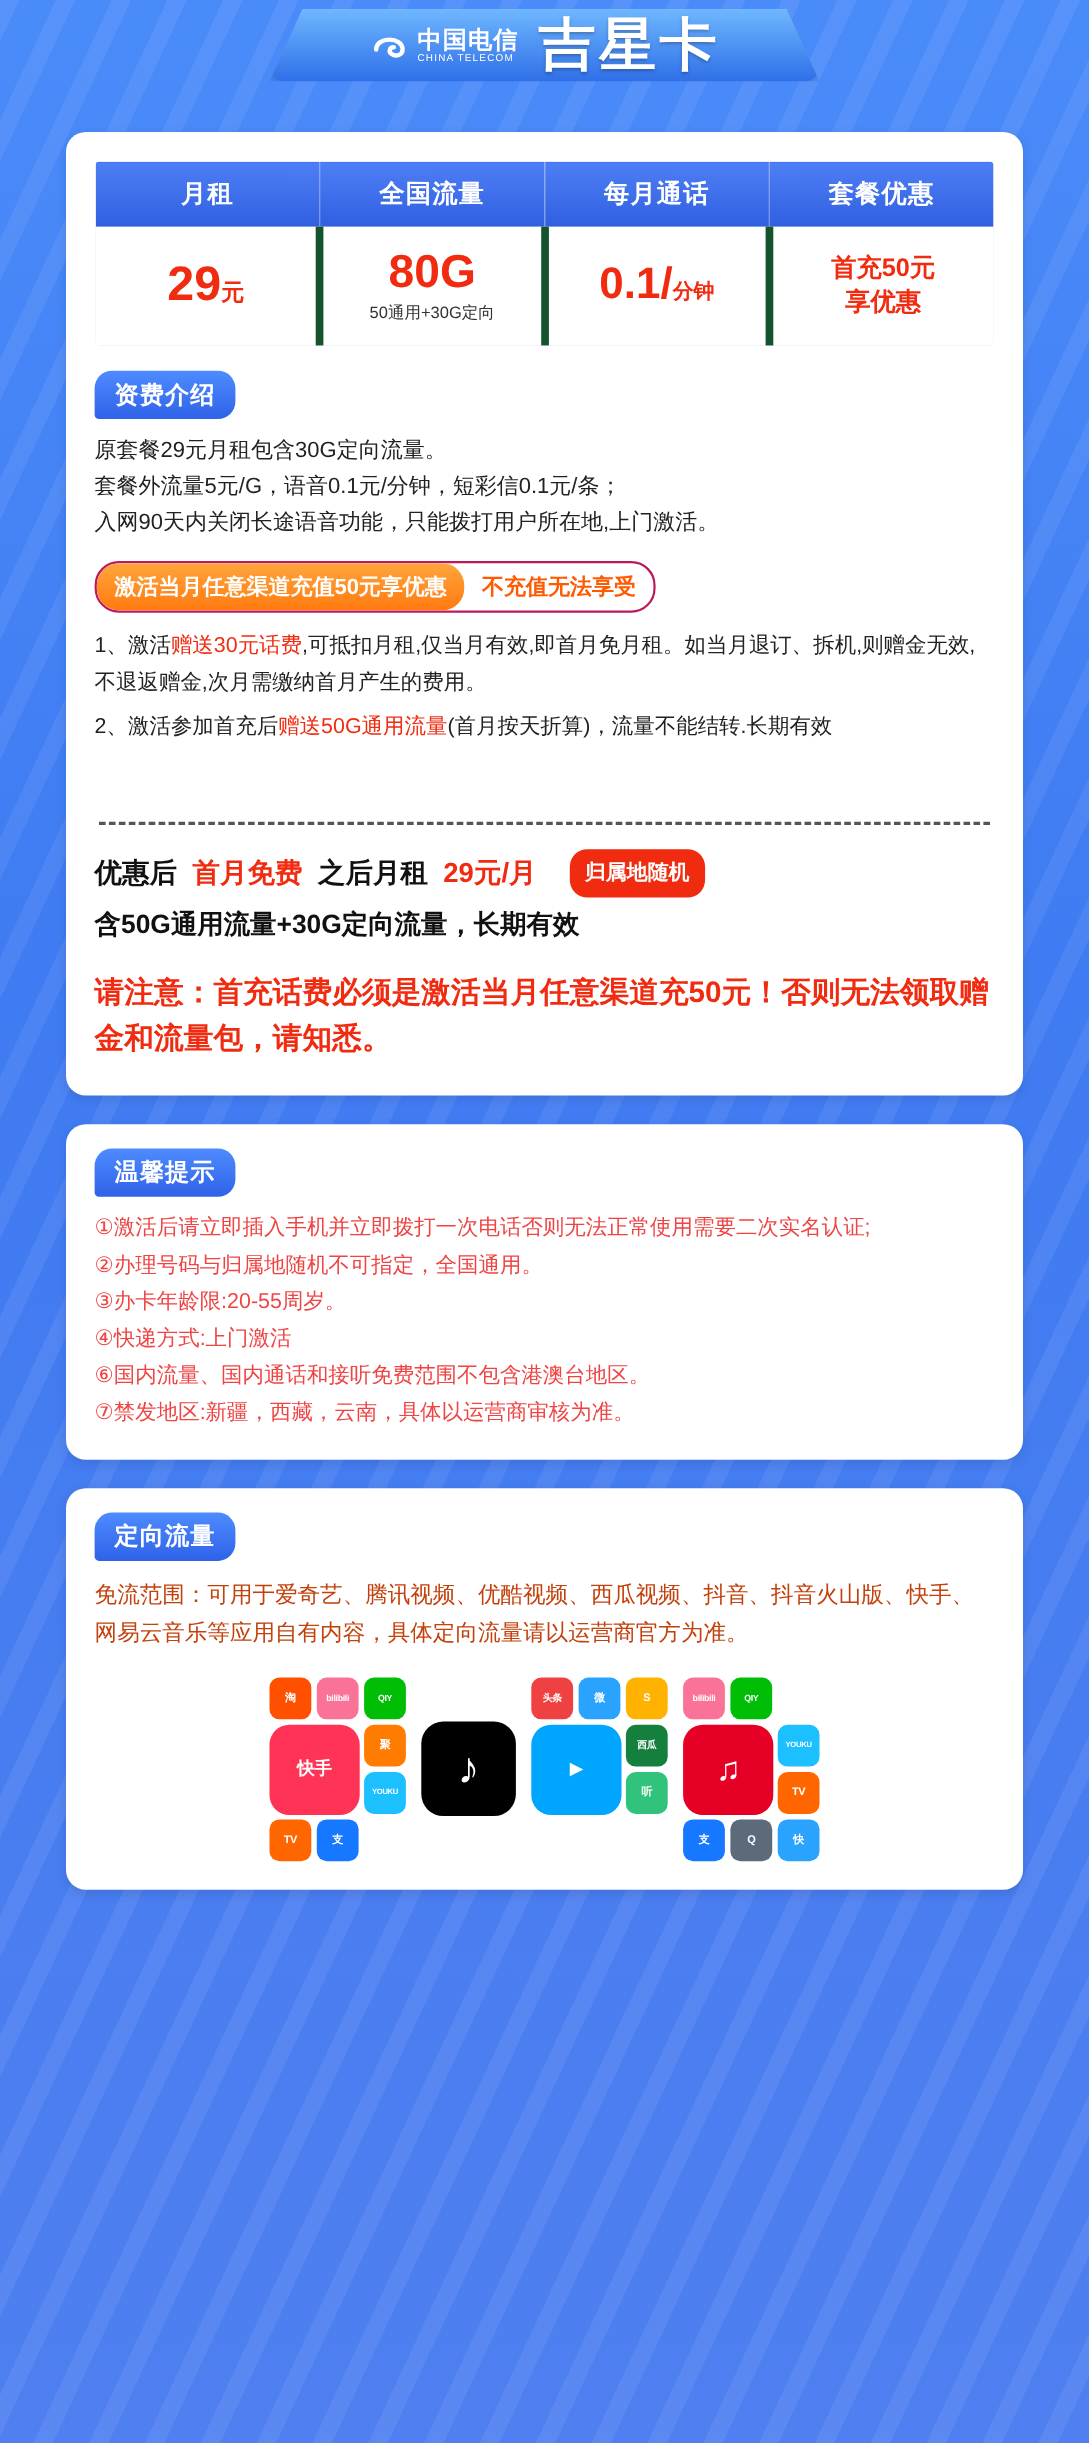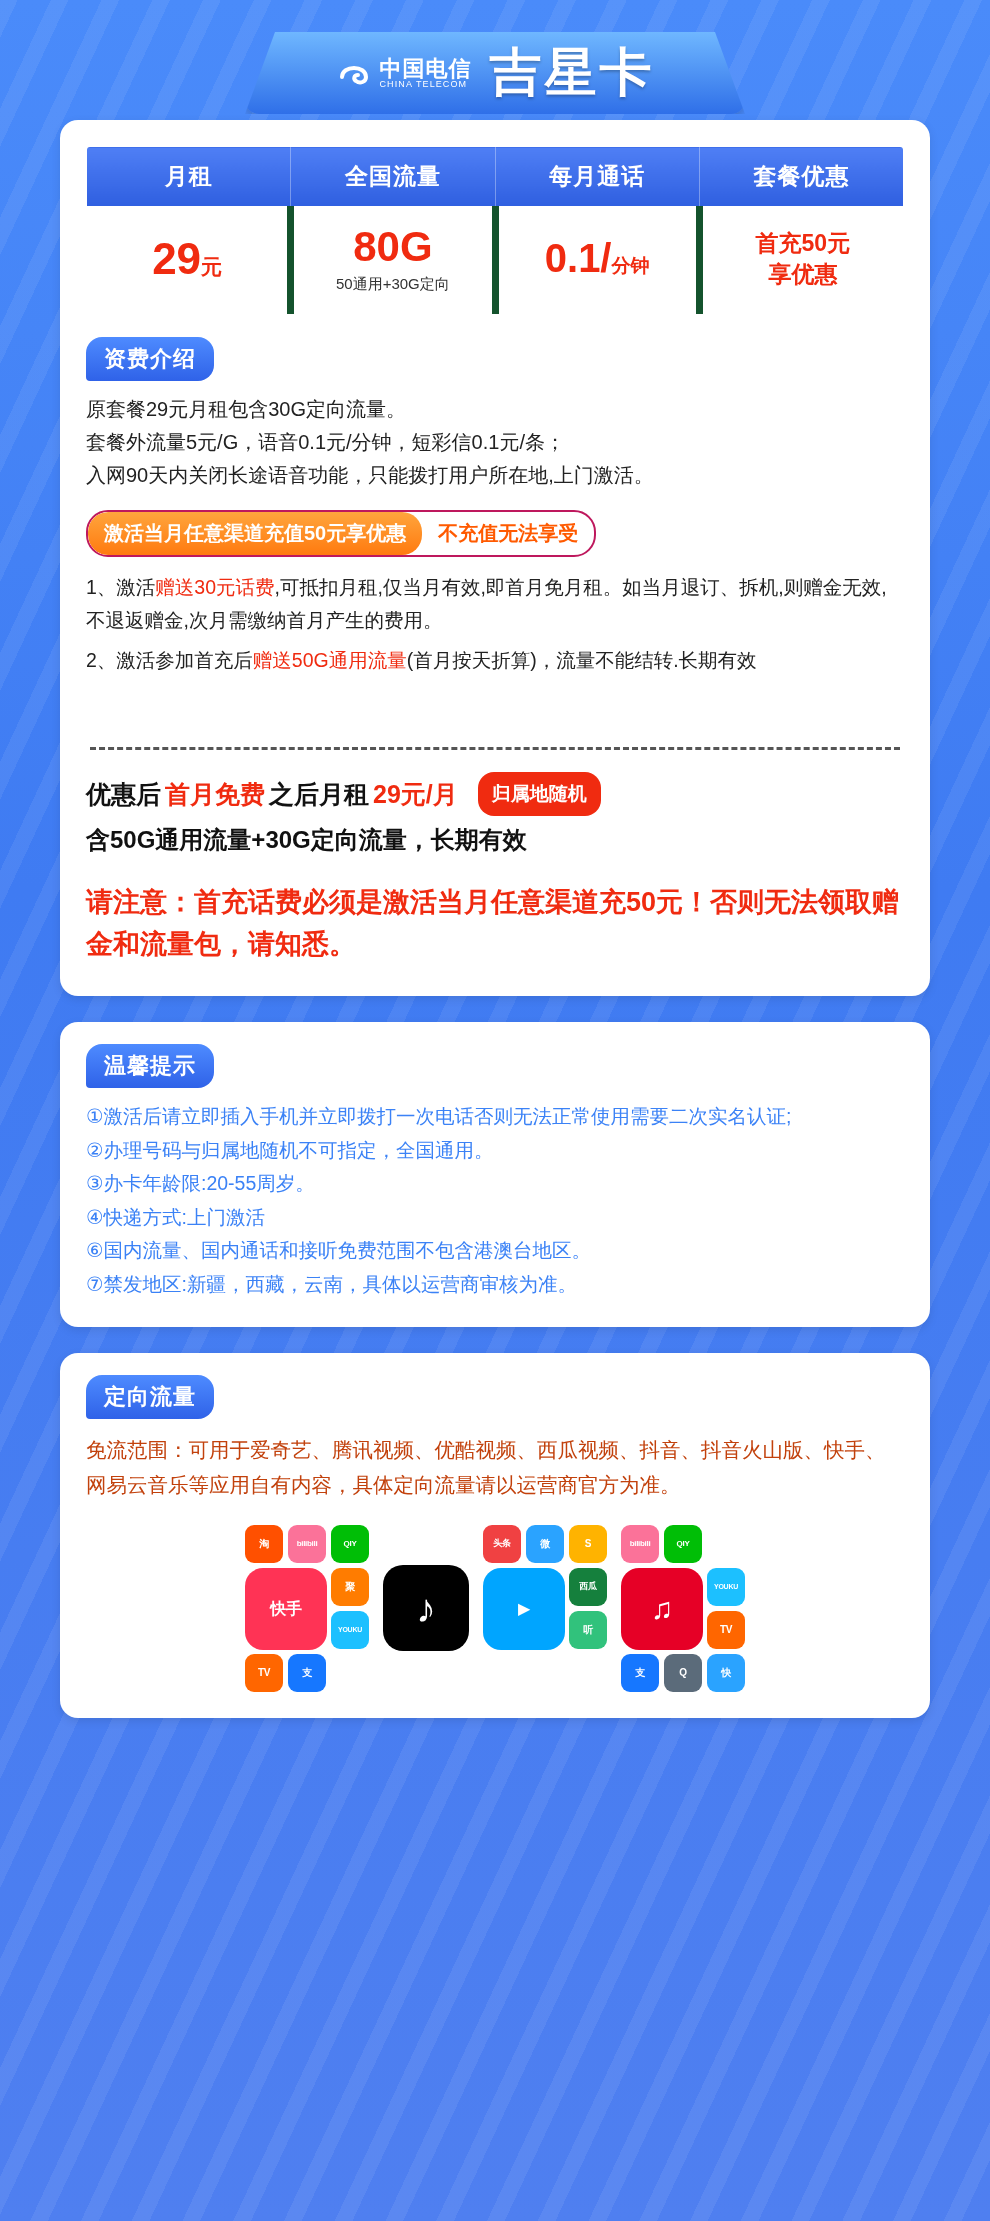--- a/index.html
+++ b/index.html
@@ -21,23 +21,23 @@
   }
   
   .header {
     position: relative;
     height: 120px;
   }
   .ribbon {
     position: absolute;
     left: 50%;
     transform: translateX(-50%);
-    top: 32px;
+    top: 8px;
     width: 500px;
-    height: 82px;
+    height: 66px;
     background: linear-gradient(180deg, #6fb7ff 0%, #2f6fe8 100%);
     border-radius: 14px;
     box-shadow: 0 4px 10px rgba(0,0,0,0.18);
     display: flex;
     align-items: center;
     justify-content: center;
     clip-path: polygon(6% 0, 94% 0, 100% 100%, 0 100%);
   }
   .ribbon-inner {
     display: flex;
@@ -180,21 +180,21 @@
   }
 
   .after-line {
     font-size: 25px;
     font-weight: bold;
     color: #111;
     line-height: 1.7;
     display: flex;
     align-items: center;
     flex-wrap: wrap;
-    gap: 4px;
+    gap: 14px;
   }
   .pill-red {
     display: inline-block;
     background: #f02b10;
     color: #fff;
     font-size: 19px;
     font-weight: bold;
     border-radius: 16px;
     padding: 6px 14px;
     margin-left: 16px;
@@ -208,21 +208,21 @@
   .warn {
     margin-top: 26px;
     font-size: 27px;
     font-weight: bold;
     color: #f02b10;
     line-height: 1.55;
   }
 
   .tip-line {
     font-size: 19.5px;
-    color: #3b82f6;
+    color: #ef4444;
     line-height: 1.72;
   }
 
   .flow-desc {
     font-size: 20.5px;
     color: #c2410c;
     line-height: 1.7;
     margin-top: 14px;
   }
 

